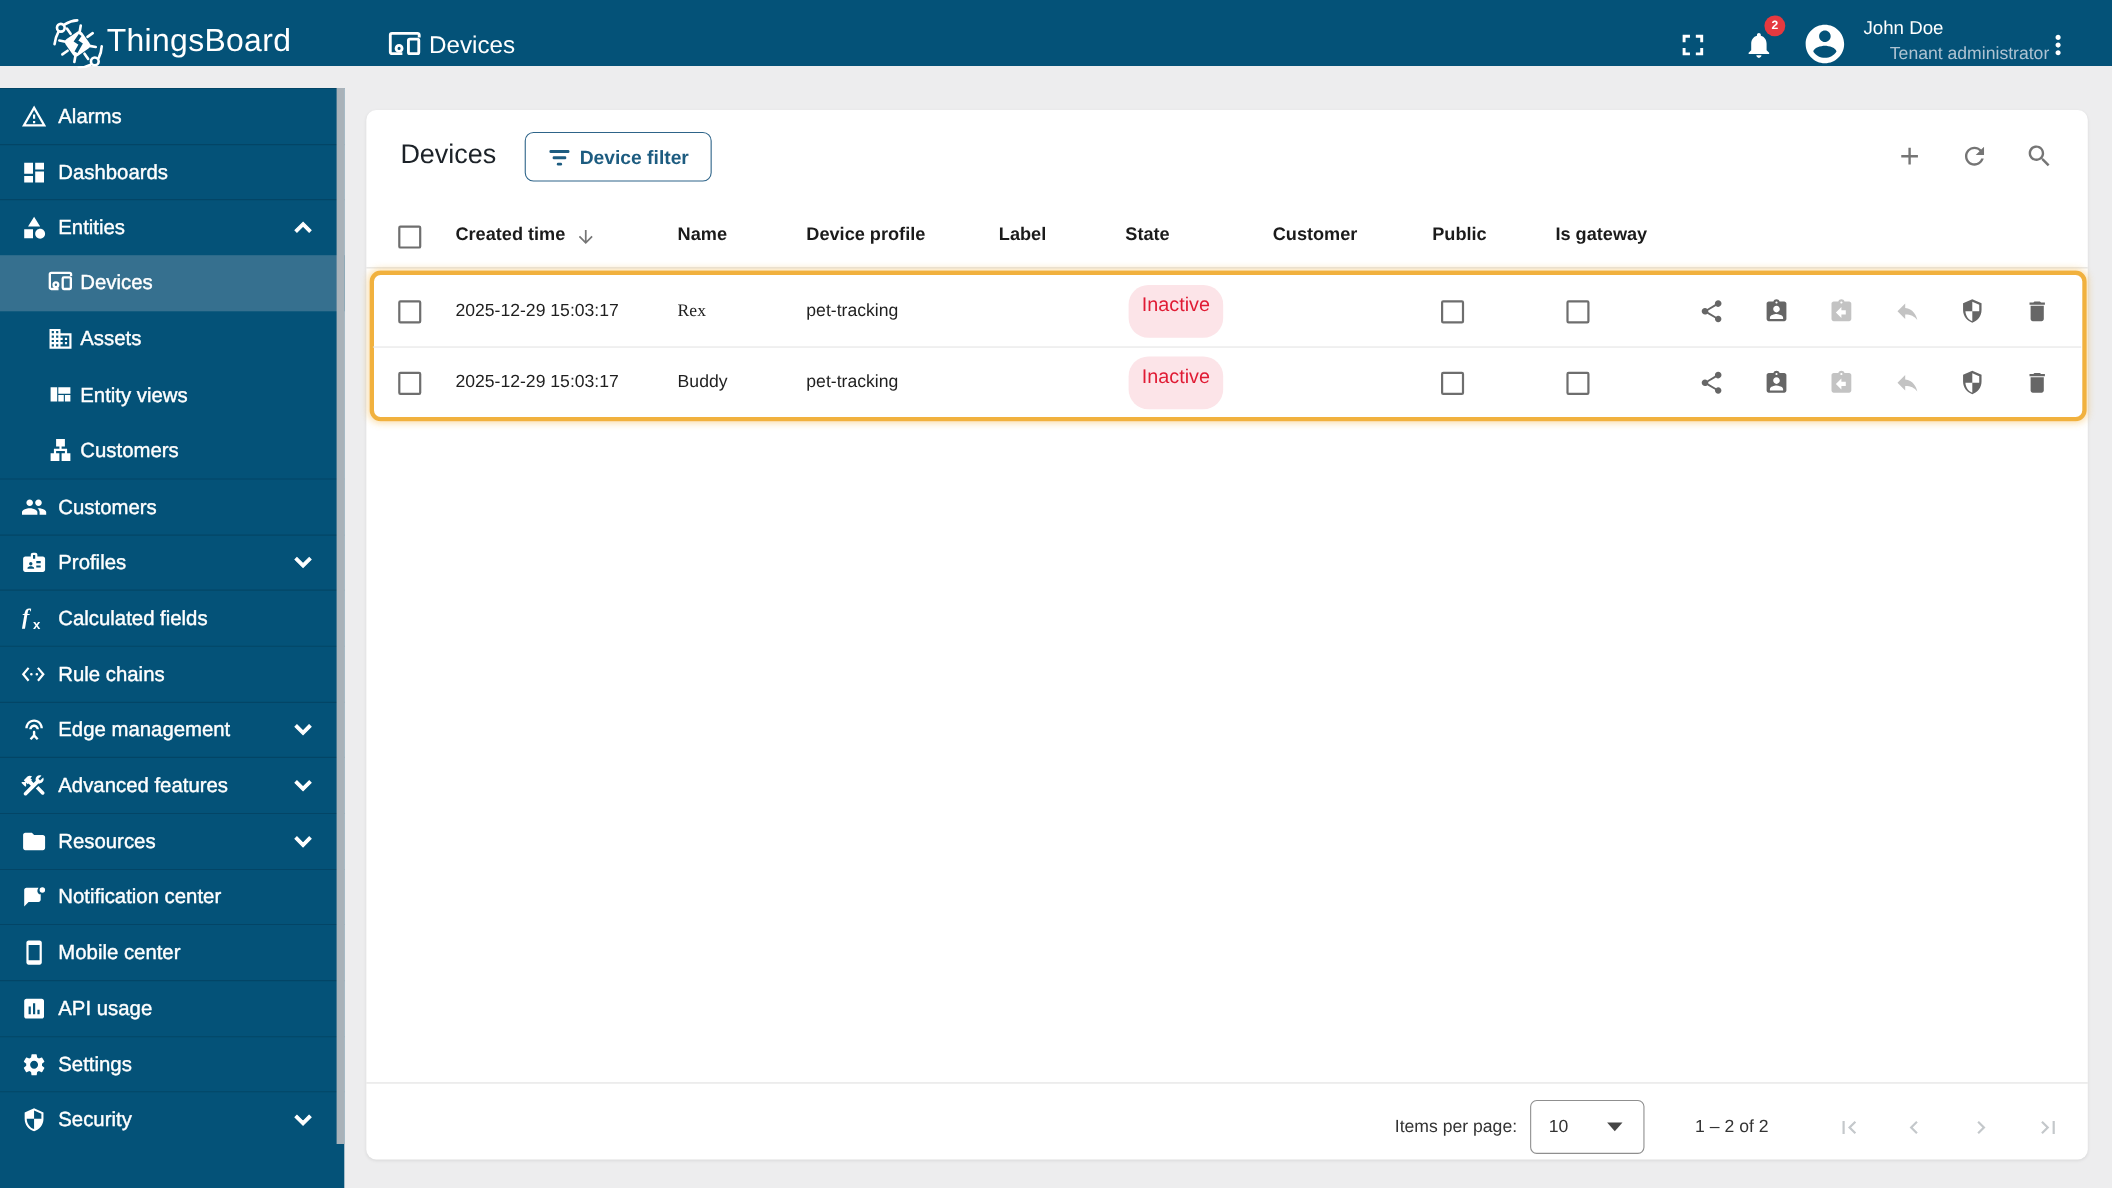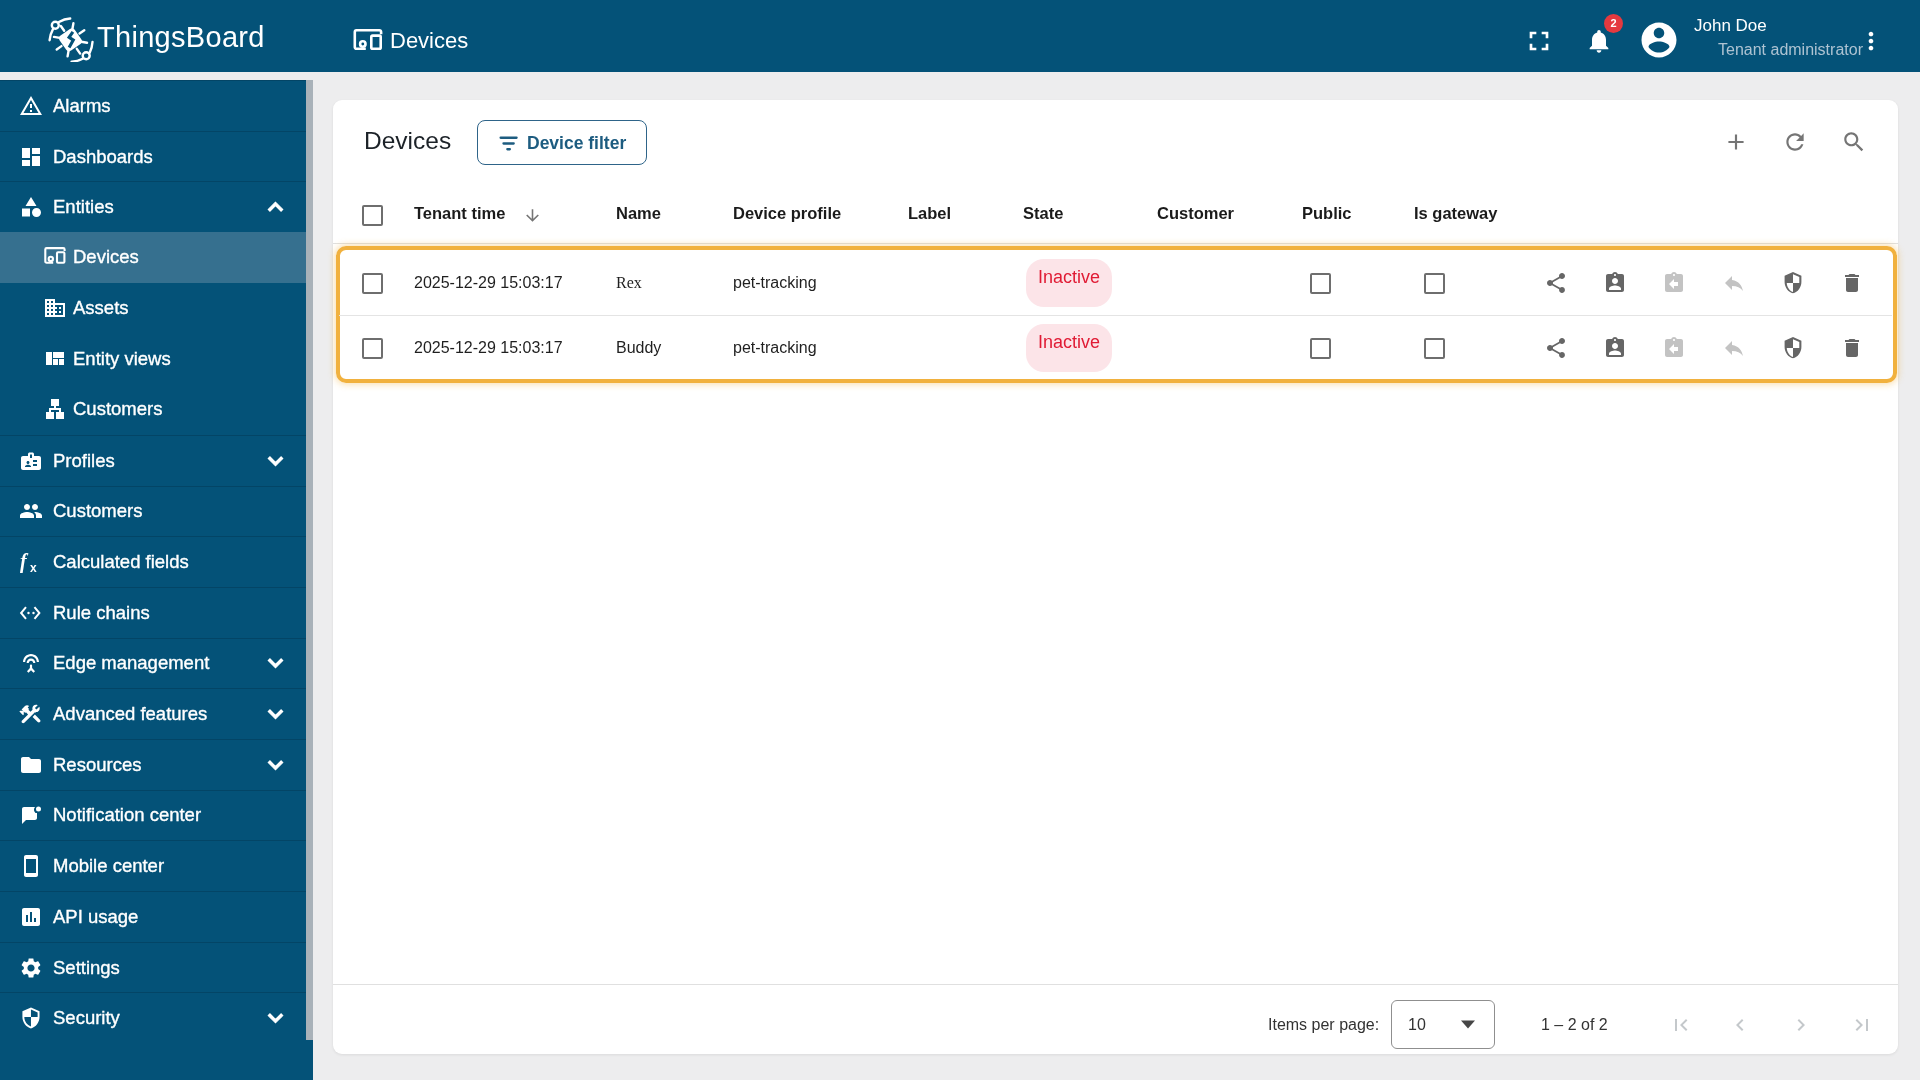--- a/index.html
+++ b/index.html
@@ -1,21 +1,21 @@
 <!DOCTYPE html>
 <html><head>
 <meta charset="utf-8">
 <style>
   * { margin:0; padding:0; box-sizing:border-box; }
   html,body { width:1920px; height:1080px; overflow:hidden; font-family:"Liberation Sans", sans-serif; }
   .stage { position:absolute; left:0; top:0; width:1920px; height:1080px; background:#ededee; }
   .abs { position:absolute; }
 
   
-  .topbar { position:absolute; left:0; top:0; width:1920px; height:72px; background:#045278; }
+  .topbar { position:absolute; left:0; top:0; width:1920px; height:60px; background:#045278; }
   .logo-txt { position:absolute; left:97px; top:21px; color:#fff; font-size:29px; font-weight:400; letter-spacing:0.3px; }
   .crumb-txt { position:absolute; left:390px; top:28px; color:#fff; font-size:22px; font-weight:400; }
 
   
   .side { position:absolute; left:0; top:80px; width:313px; height:1000px; background:#045278; }
   .mi { position:relative; width:313px; height:50.7px; }
   .mi.bt { border-top:1px solid rgba(0,0,0,0.15); }
   .mi .txt { position:absolute; left:53px; top:50%; transform:translateY(-50%); color:#fff; font-size:18.5px; font-weight:400; -webkit-text-stroke:0.35px #fff; white-space:nowrap; }
   .mi.sub .txt { left:73px; }
   .mi .ic { position:absolute; left:19px; top:50%; transform:translateY(-50%); width:24px; height:24px; }
@@ -147,32 +147,32 @@
         <div class="txt">Entity views</div>
       </div>
       <div class="mi sub">
         <svg class="ic" viewBox="0 0 24 24" fill="#fff">
           <path d="M13 22h8v-7h-3v-4h-5V9h3V2H8v7h3v2H6v4H3v7h8v-7H8v-2h8v2h-3z"></path>
         </svg>
         <div class="txt">Customers</div>
       </div>
       <div class="mi bt">
         <svg class="ic" viewBox="0 0 24 24" fill="#fff">
+          <path d="M16 11c1.66 0 2.99-1.34 2.99-3S17.66 5 16 5c-1.66 0-3 1.34-3 3s1.34 3 3 3zm-8 0c1.66 0 2.99-1.34 2.99-3S9.66 5 8 5C6.34 5 5 6.34 5 8s1.34 3 3 3zm0 2c-2.33 0-7 1.17-7 3.5V19h14v-2.5c0-2.33-4.67-3.5-7-3.5zm8 0c-.29 0-.62.02-.97.05 1.16.84 1.97 1.97 1.97 3.45V19h6v-2.5c0-2.33-4.67-3.5-7-3.5z"></path>
+        </svg>
+        <div class="txt">Customers</div>
+      </div>
+      <div class="mi bt">
+        <svg class="ic" viewBox="0 0 24 24" fill="#fff">
           <path d="M20 7h-5V5.5C15 4.1 14.4 3.5 13 3.5h-2c-1.4 0-2 .6-2 2V7H4c-1.1 0-2 .9-2 2v10c0 1.1.9 2 2 2h16c1.1 0 2-.9 2-2V9c0-1.1-.9-2-2-2zm-9-1.5h2V9h-2V5.5zM9 12c.83 0 1.5.67 1.5 1.5S9.83 15 9 15s-1.5-.67-1.5-1.5S8.17 12 9 12zm3 6H6v-.75c0-1 2-1.55 3-1.55s3 .55 3 1.55V18zm6-1h-4v-2h4v2zm0-4h-4v-2h4v2z"></path>
         </svg>
         <div class="txt">Profiles</div>
         <svg class="chev" viewBox="0 0 24 24" fill="#fff">
           <path d="M16.59 8.59L12 13.17 7.41 8.59 6 10l6 6 6-6z" stroke="#fff" stroke-width="0.9"></path>
         </svg>
-      </div>
-      <div class="mi bt">
-        <svg class="ic" viewBox="0 0 24 24" fill="#fff">
-          <path d="M16 11c1.66 0 2.99-1.34 2.99-3S17.66 5 16 5c-1.66 0-3 1.34-3 3s1.34 3 3 3zm-8 0c1.66 0 2.99-1.34 2.99-3S9.66 5 8 5C6.34 5 5 6.34 5 8s1.34 3 3 3zm0 2c-2.33 0-7 1.17-7 3.5V19h14v-2.5c0-2.33-4.67-3.5-7-3.5zm8 0c-.29 0-.62.02-.97.05 1.16.84 1.97 1.97 1.97 3.45V19h6v-2.5c0-2.33-4.67-3.5-7-3.5z"></path>
-        </svg>
-        <div class="txt">Customers</div>
       </div>
       <div class="mi bt">
         <svg class="ic" viewBox="0 0 24 24" fill="#fff">
           <text x="1" y="17.5" font-family="Liberation Serif" font-style="italic" font-size="20" fill="#fff" font-weight="bold">f</text>
           <text x="11" y="21.5" font-family="Liberation Sans" font-size="12" fill="#fff" font-weight="bold">x</text>
         </svg>
         <div class="txt">Calculated fields</div>
       </div>
       <div class="mi bt">
         <svg class="ic" viewBox="0 0 24 24" fill="#fff">
@@ -257,21 +257,21 @@
         <path d="M19 13h-6v6h-2v-6H5v-2h6V5h2v6h6v2z"></path>
       </svg>
     <svg class="hdr-ic" style="left:1449px;" viewBox="0 0 24 24" fill="#757575">
         <path d="M17.65 6.35C16.2 4.9 14.21 4 12 4c-4.42 0-7.99 3.58-7.99 8s3.57 8 7.99 8c3.73 0 6.84-2.55 7.73-6h-2.08c-.82 2.33-3.04 4-5.65 4-3.31 0-6-2.69-6-6s2.69-6 6-6c1.66 0 3.14.69 4.22 1.78L13 11h7V4l-2.35 2.35z"></path>
       </svg>
     <svg class="hdr-ic" style="left:1508px;" viewBox="0 0 24 24" fill="#757575">
         <path d="M15.5 14h-.79l-.28-.27C15.41 12.59 16 11.11 16 9.5 16 5.91 13.09 3 9.5 3S3 5.91 3 9.5 5.91 16 9.5 16c1.61 0 3.09-.59 4.23-1.57l.27.28v.79l5 5L20.49 19l-5-5zm-6 0C7.01 14 5 11.99 5 9.5S7.01 5 9.5 5 14 7.01 14 9.5 11.99 14 9.5 14z"></path>
       </svg>
 
     <div class="cb" style="left:29px; top:105px;"></div>
-    <div class="thead-cell" style="left:81px;">Tenant time</div>
+    <div class="thead-cell" style="left:81px;">Created time</div>
     <svg class="abs" style="left:190px; top:106px;" width="19" height="19" viewBox="0 0 24 24" fill="#757575">
         <path d="M20 12l-1.41-1.41L13 16.17V4h-2v12.17l-5.58-5.59L4 12l8 8 8-8z"></path>
       </svg>
     <div class="thead-cell" style="left:283px;">Name</div>
     <div class="thead-cell" style="left:400px;">Device profile</div>
     <div class="thead-cell" style="left:575px;">Label</div>
     <div class="thead-cell" style="left:690px;">State</div>
     <div class="thead-cell" style="left:824px;">Customer</div>
     <div class="thead-cell" style="left:969px;">Public</div>
     <div class="thead-cell" style="left:1081px;">Is gateway</div>

